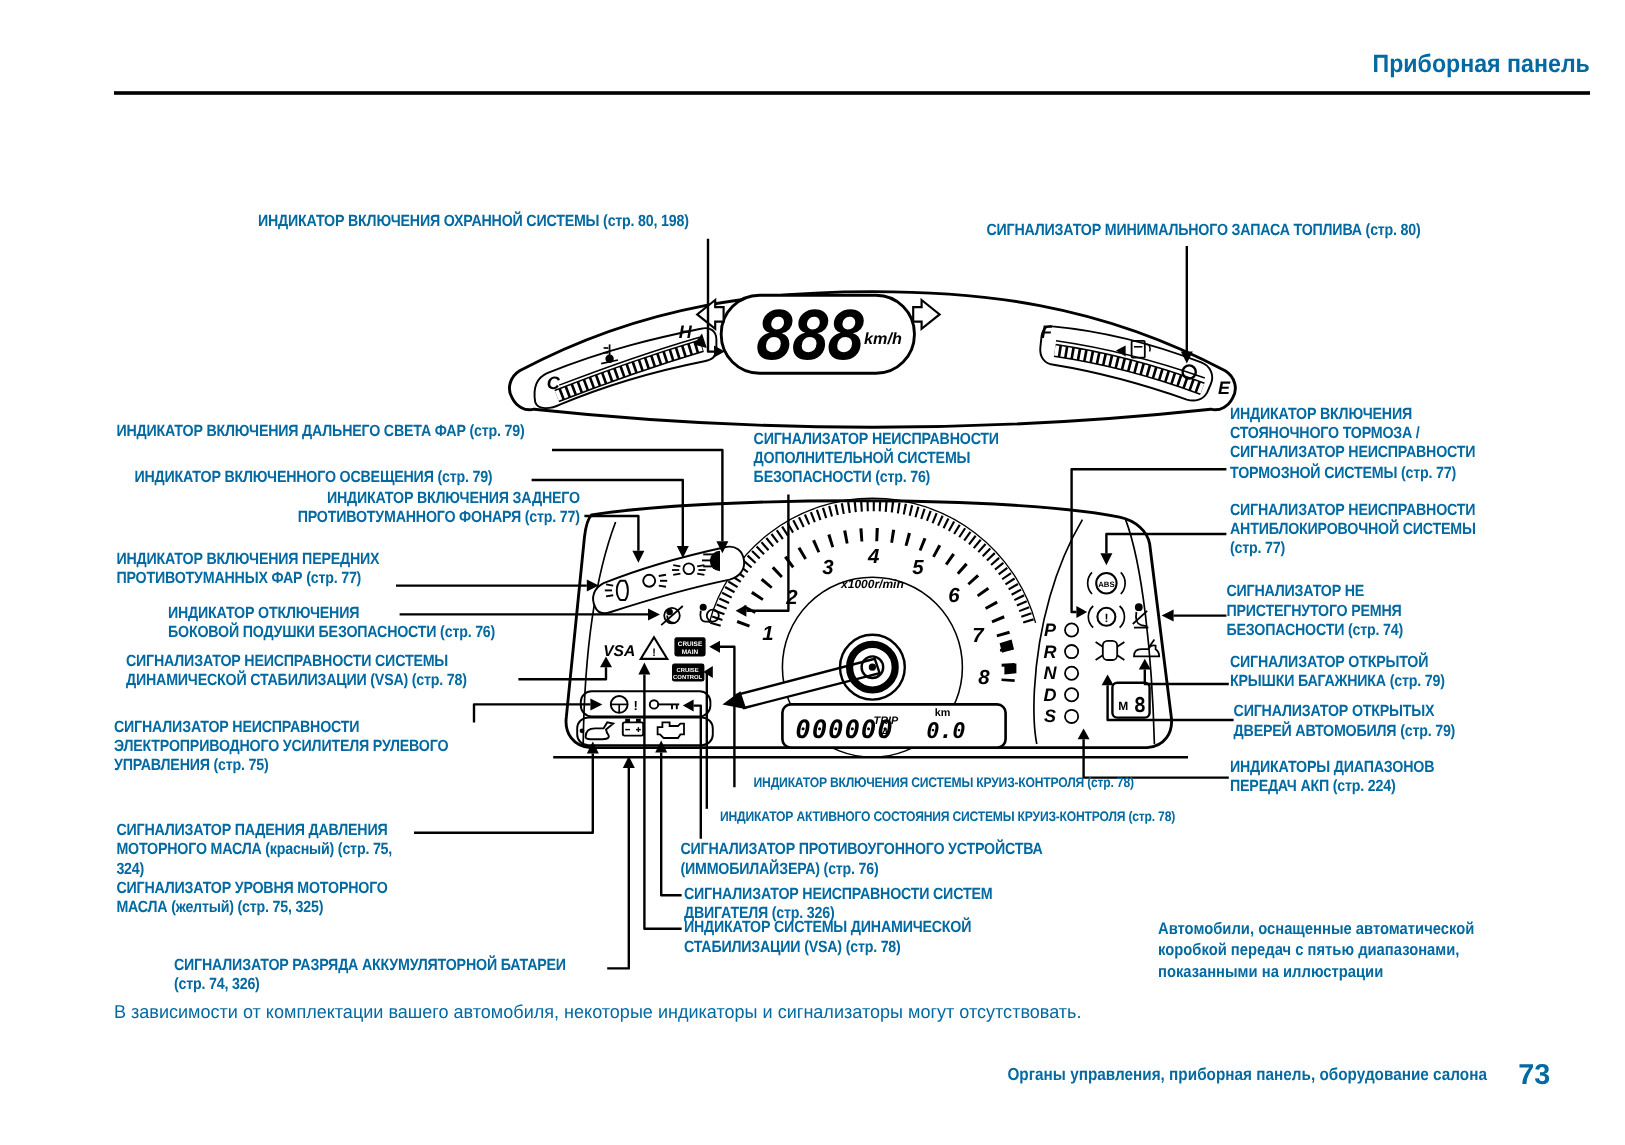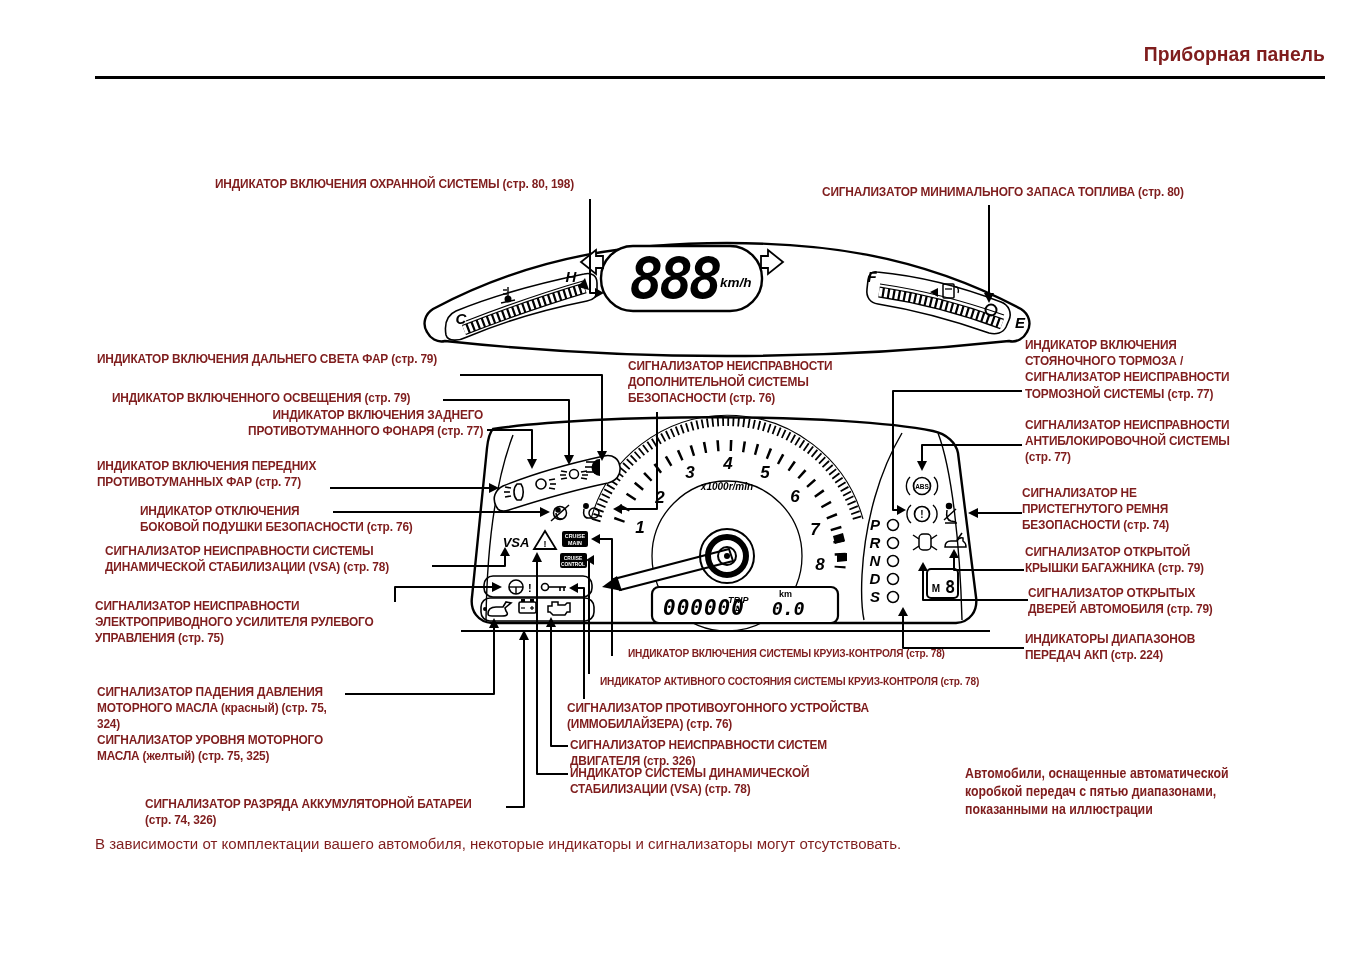--- a/index.html
+++ b/index.html
@@ -1,17 +1,17 @@
 <!DOCTYPE html>
 <html><head>
 <meta charset="utf-8">
 <style>
   html,body{margin:0;padding:0;background:#fff;}
   .page{position:relative;width:1354px;height:954px;background:#ffffff;overflow:hidden;
-        font-family:"Liberation Sans",sans-serif;color:#7f1d1d;}
+        font-family:"Liberation Sans",sans-serif;color:#0369a1;}
   .ttl{position:absolute;right:29px;top:42px;font-size:21px;font-weight:bold;
        transform:scaleX(.92);transform-origin:100% 0;white-space:nowrap;}
   .rule{position:absolute;left:95px;right:29px;top:76px;height:3px;background:#000;}
   .lbl{position:absolute;font-weight:bold;font-size:13.5px;line-height:1.2;
        white-space:pre-line;transform:scaleX(.88);transform-origin:0 0;letter-spacing:-.2px;}
   .ralign{text-align:right;transform-origin:100% 0;}
   .sm{font-size:11.5px;}
   .note{position:absolute;left:95px;top:835px;font-size:15.5px;font-weight:normal;
         transform:scaleX(.97);transform-origin:0 0;}
   .atnote{position:absolute;left:965px;top:764px;font-weight:bold;font-size:14px;line-height:1.3;
@@ -374,14 +374,18 @@
   <div class="lbl" style="left:1028px;top:585px">СИГНАЛИЗАТОР ОТКРЫТЫХ
 ДВЕРЕЙ АВТОМОБИЛЯ (стр. 79)</div>
   <div class="lbl" style="left:1025px;top:631px">ИНДИКАТОРЫ ДИАПАЗОНОВ
 ПЕРЕДАЧ АКП (стр. 224)</div>
 
   <div class="atnote">Автомобили, оснащенные автоматической
 коробкой передач с пятью диапазонами,
 показанными на иллюстрации</div>
   <div class="note">В зависимости от комплектации вашего автомобиля, некоторые индикаторы и сигнализаторы могут отсутствовать.</div>
 
+  <div class="footer">
+    <span class="ftxt">Органы управления, приборная панель, оборудование салона</span>
+    <span class="fpg">73</span>
+  </div>
 
 </div>
 
 </body></html>

